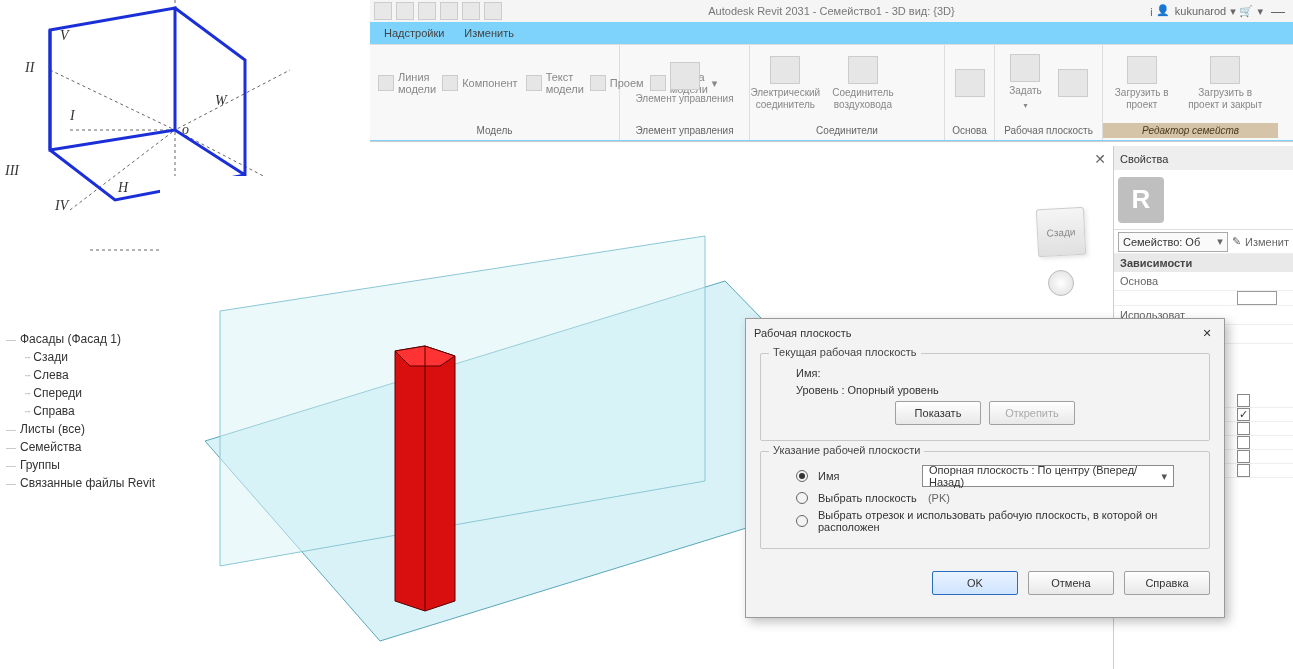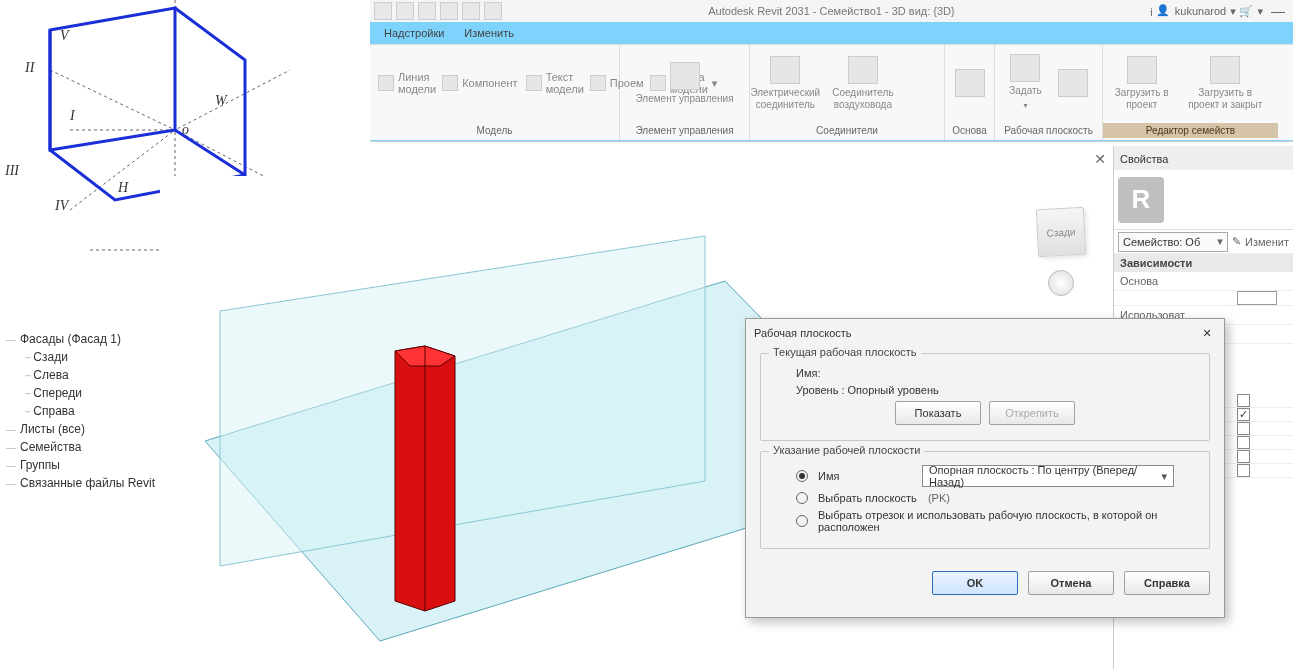--- a/index.html
+++ b/index.html
@@ -22,21 +22,21 @@
     .ribbon-panels { display: flex; height: 96px; border-top: 1px solid #ddd; background: #f8f8f8; }
     .panel { display: flex; flex-direction: column; border-right: 1px solid #ddd; padding: 2px 6px; }
     .panel-body { flex: 1; display: flex; gap: 4px; align-items: flex-start; }
     .panel-label { text-align: center; font-size: 10px; color: #666; padding: 2px 0; }
     .stack { display: flex; flex-direction: row; gap: 2px; justify-content: center; height: 72px; }
     .rbtn-sm { display: flex; align-items: center; gap: 4px; font-size: 11px; color: #888; padding: 1px 2px; }
     .rbtn-sm .icn { width: 16px; height: 16px; background: #e6e6e6; border: 1px solid #ccc; flex-shrink: 0; }
     .rbtn-big { display: flex; flex-direction: column; align-items: center; justify-content: center; height: 72px; font-size: 10px; color: #888; text-align: center; padding: 0 4px; gap: 3px; }
     .rbtn-big .icn-l { width: 30px; height: 28px; background: #e6e6e6; border: 1px solid #ccc; }
     .rbtn-big span { line-height: 12px; }
-    .panel.active .panel-label { background: #d5c4a8; color: #4a3a1a; margin: 0 -6px; padding: 2px 6px; }
+    .panel.active .panel-label { background: #d5c4a8; color: #4a3a1a; margin: 0 -6px; padding: 2px 6px; font-style: italic; }
 
     
     .sec-bar { position: absolute; top: 142px; left: 370px; right: 0; height: 34px; display: flex; align-items: center; }
     .sec-bar .doc-tab { margin-left: auto; margin-right: 184px; width: 18px; height: 18px; display: flex; align-items: center; justify-content: center; color: #666; }
     .sec-bar .x { font-size: 14px; }
     .sec-bar .props-title { position: absolute; right: 0; width: 180px; height: 26px; display: flex; align-items: center; padding-left: 6px; background: #eee; border-bottom: 1px solid #ccc; border-left: 1px solid #ccc; font-size: 11px; }
 
     
     .geom-overlay { position: absolute; top: 0; left: 0; width: 365px; height: 290px; background: #fff; }
     .geom-overlay svg { width: 100%; height: 100%; }
@@ -82,21 +82,21 @@
     .dialog-body { padding: 6px 14px; }
     .fieldset { border: 1px solid #c8c8c8; border-radius: 2px; padding: 8px 22px 10px; margin-bottom: 10px; position: relative; }
     .fieldset .legend { position: absolute; top: -8px; left: 8px; background: #f3f3f3; padding: 0 4px; color: #444; }
     .row { display: flex; align-items: center; margin: 5px 13px; gap: 4px; }
     .dlg-btn { min-width: 86px; height: 24px; background: linear-gradient(#fff,#e8e8e8); border: 1px solid #a0a0a0; border-radius: 2px; display: inline-flex; align-items: center; justify-content: center; font-size: 11px; }
     .dlg-btn.disabled { color: #aaa; }
     .radio { width: 12px; height: 12px; border: 1px solid #666; border-radius: 50%; display: inline-flex; align-items: center; justify-content: center; margin-right: 6px; flex-shrink: 0; }
     .radio.checked::after { content: ''; width: 6px; height: 6px; border-radius: 50%; background: #333; }
     .dlg-select { flex: 1; height: 22px; border: 1px solid #8a8a8a; background: #fff; display: flex; align-items: center; padding: 0 6px; position: relative; }
     .dlg-select::after { content: '▾'; position: absolute; right: 6px; color: #555; }
-    .dialog-buttons { display: flex; gap: 10px; justify-content: flex-end; padding: 6px 14px 10px; font-weight: bold; }
+    .dialog-buttons { display: flex; gap: 10px; justify-content: flex-end; padding: 6px 14px 10px; }
     .dialog-buttons .default { border: 1px solid #2a6ebb; background: linear-gradient(#eaf3ff,#cfe4ff); }
   </style>
 </head>
 <body>
 
 <div class="titlebar">
   <div class="qat">
     <div class="qat-icon"></div>
     <div class="qat-icon"></div>
     <div class="qat-icon"></div>

